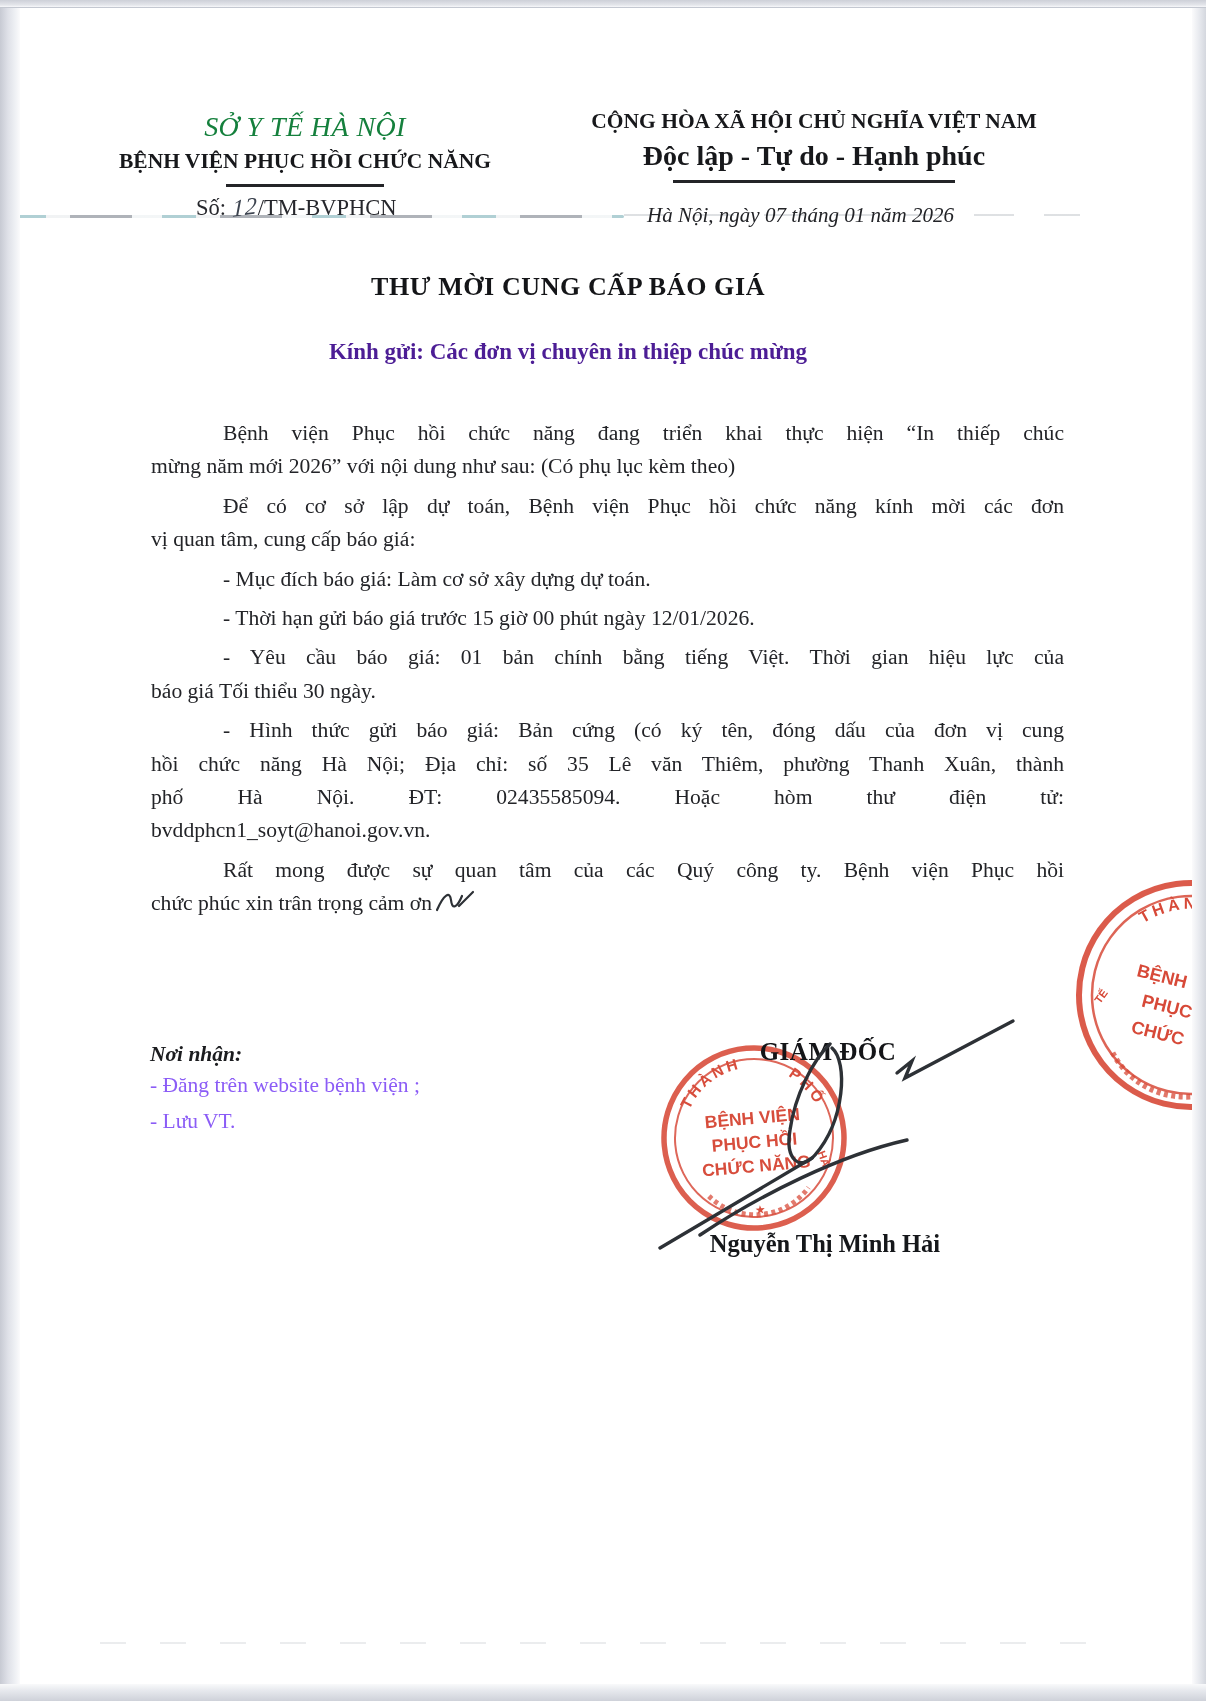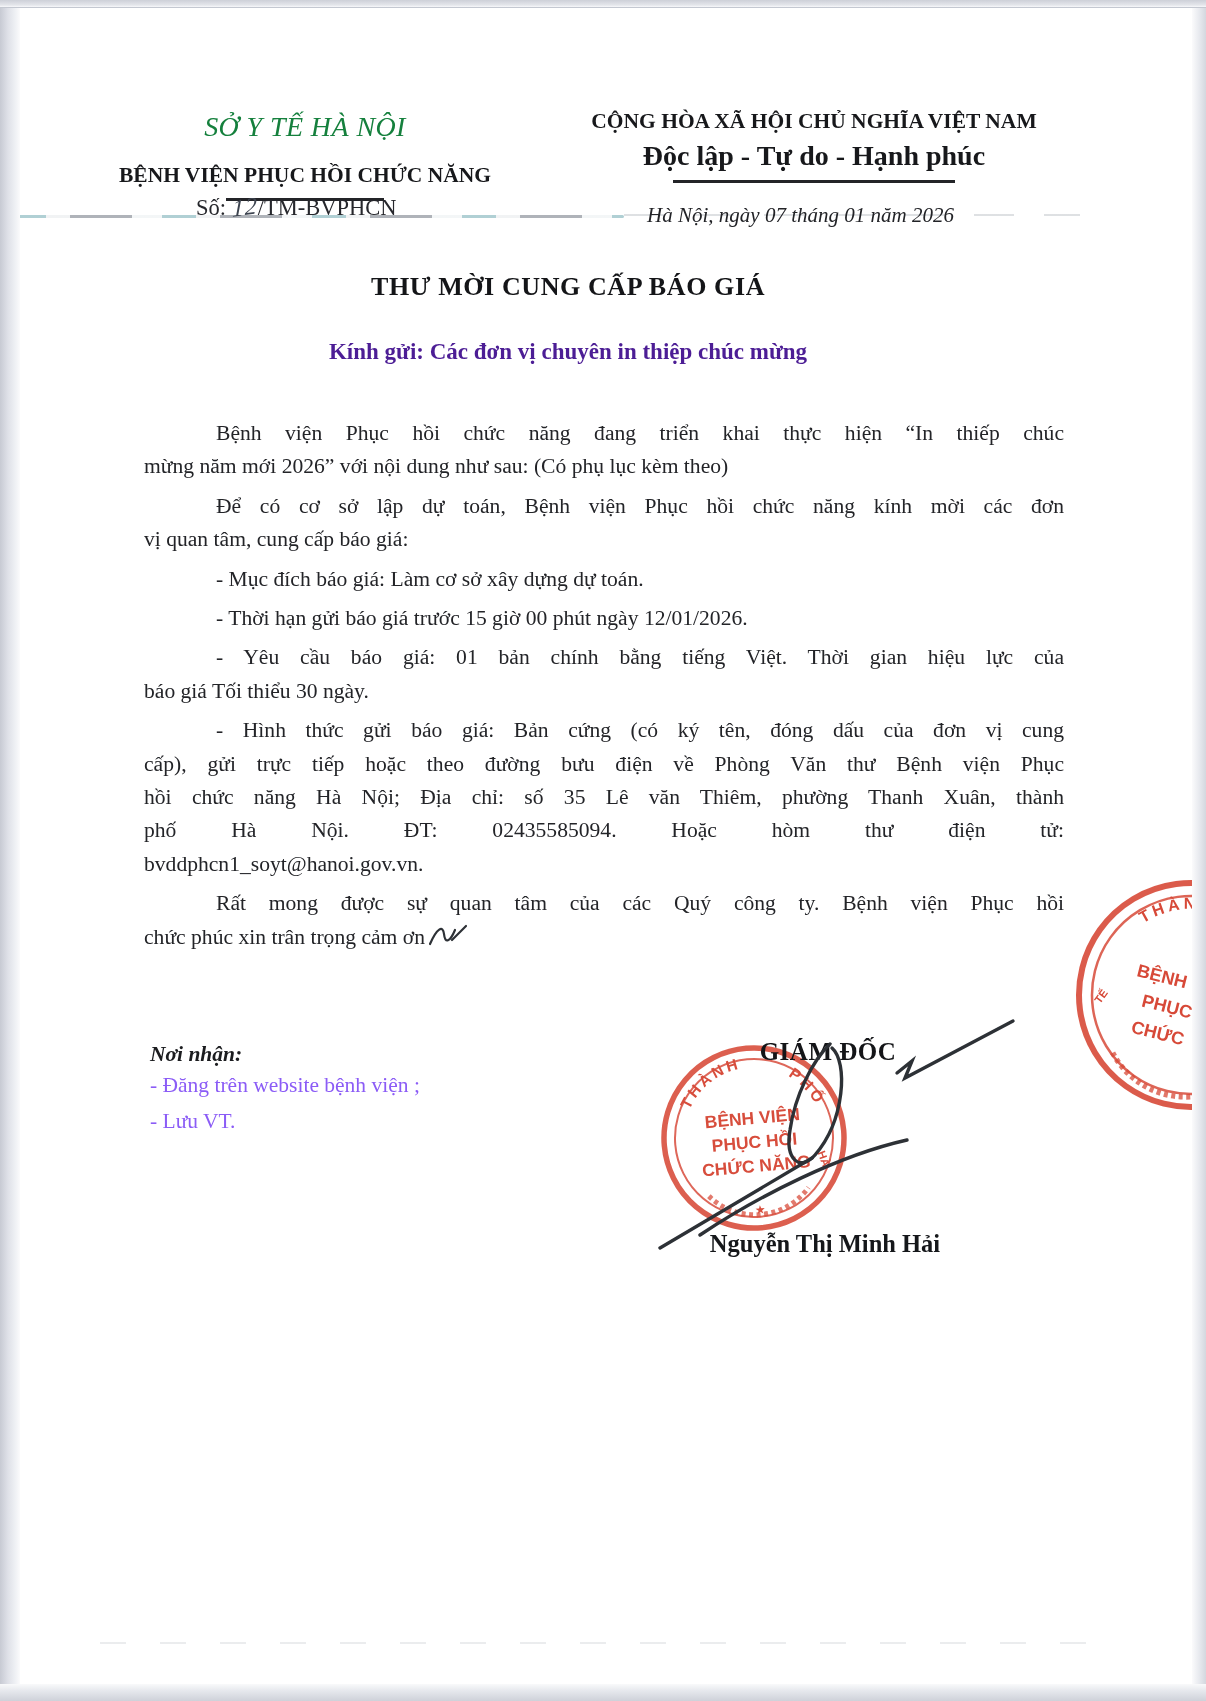--- a/index.html
+++ b/index.html
@@ -15,21 +15,21 @@
     background:linear-gradient(90deg,#c7cad3 0%,#dfe1e8 40%,#eef0f4 75%,#fbfbfc 100%);}
   .edge-top{left:0;top:0;width:1206px;height:7px;z-index:11;
     background:linear-gradient(180deg,#cdd0d8,#e3e5ea 70%,#f7f8fa);border-bottom:1px solid #c4c8d1;}
   .edge-right{left:1192px;top:0;width:14px;height:1701px;z-index:10;
     background:linear-gradient(270deg,#d4d7de 0%,#e8eaef 50%,#fbfbfc 100%);}
   .edge-bottom{left:0;top:1684px;width:1206px;height:17px;z-index:11;
     background:linear-gradient(0deg,#ced1d9,#e6e8ed 60%,#f9fafb);}
 
   .hdr-left{left:90px;top:112px;width:430px;text-align:center;line-height:30px;z-index:2;}
   .hdr-left .l1{font-size:28px;letter-spacing:.4px;color:#15803d;font-style:italic;}
-  .hdr-left .l2{font-size:21.5px;font-weight:bold;color:#17181b;margin-top:18px;}
+  .hdr-left .l2{font-size:21.5px;font-weight:bold;color:#17181b;margin-top:4px;}
   .rule-left{width:158px;height:2.5px;background:#232428;margin:8px auto 0;}
 
   .hdr-right{left:538px;top:106px;width:552px;text-align:center;line-height:31px;z-index:2;}
   .hdr-right .l1{font-size:21.5px;font-weight:bold;color:#17181b;}
   .hdr-right .l2{font-size:28px;font-weight:bold;color:#17181b;margin-top:3px;}
   .rule-right{width:282px;height:2.5px;background:#232428;margin:9px auto 0;}
 
   .so-line{left:196px;top:194px;font-size:22.5px;color:#26272c;z-index:3;}
   .hand-num{display:inline-block;font-style:italic;color:#3d4450;
     transform:rotate(-7deg) skewX(-8deg);font-size:24px;letter-spacing:1px;}
@@ -45,21 +45,21 @@
     background:repeating-linear-gradient(90deg,#6a7580 0 40px,transparent 40px 70px);}
   .artifact3{left:100px;top:1642px;width:1010px;height:2px;opacity:.14;z-index:1;
     background:repeating-linear-gradient(90deg,#707a86 0 26px,transparent 26px 60px);}
 
   .title-block{left:118px;top:272px;width:900px;text-align:center;z-index:2;}
   .doc-title{font-size:26px;font-weight:bold;letter-spacing:.6px;color:#141518;}
   .doc-salutation{font-size:23px;font-weight:bold;color:#4c1d95;margin-top:37px;}
 
   .content{left:143px;top:417px;width:921px;z-index:2;
     font-size:21.6px;line-height:33.4px;color:#232428;}
-  .para{margin:0 0 6px 1px;}
+  .para{margin:0 0 6px 8px;}
   .line{text-align:left;}
   .line.fill{text-align:justify;text-align-last:justify;}
   .line.indent{padding-left:72px;}
   .flourish{display:inline-block;vertical-align:-5px;margin-left:2px;}
 
   .recipients{left:150px;top:1042px;width:420px;z-index:2;}
   .recipients .label{font-size:21.5px;font-weight:bold;font-style:italic;color:#1b1c1f;}
   .recipients .item{font-size:21.5px;line-height:36px;color:#8b5cf6;}
   .recipients .item:first-of-type{margin-top:6px;}
 
@@ -119,21 +119,20 @@
   </div>
   <div class="para">
     <div class="line indent">- Thời hạn gửi báo giá trước 15 giờ 00 phút ngày 12/01/2026.</div>
   </div>
   <div class="para">
     <div class="line fill indent">- Yêu cầu báo giá: 01 bản chính bằng tiếng Việt. Thời gian hiệu lực của</div>
     <div class="line">báo giá Tối thiểu 30 ngày.</div>
   </div>
   <div class="para">
     <div class="line fill indent">- Hình thức gửi báo giá: Bản cứng (có ký tên, đóng dấu của đơn vị cung</div>
-    <div class="line fill">cấp), gửi trực tiếp hoặc theo đường bưu điện về Phòng Văn thư Bệnh viện Phục</div>
     <div class="line fill">hồi chức năng Hà Nội; Địa chỉ: số 35 Lê văn Thiêm, phường Thanh Xuân, thành</div>
     <div class="line fill">phố Hà Nội. ĐT: 02435585094. Hoặc hòm thư điện tử:</div>
     <div class="line"><span class="email">bvddphcn1_soyt@hanoi.gov.vn.</span></div>
   </div>
   <div class="para">
     <div class="line fill indent">Rất mong được sự quan tâm của các Quý công ty. Bệnh viện Phục hồi</div>
     <div class="line">
       <span>chức phúc xin trân trọng cảm ơn</span><svg class="flourish" width="42" height="26" viewBox="0 0 42 26">
         <path d="M3,21 C10,5 16,2 17,11 C18,21 23,19 28,7 M25,17 L39,3" stroke="#2d3136" stroke-width="2.2" fill="none" stroke-linecap="round"></path>
       </svg>

